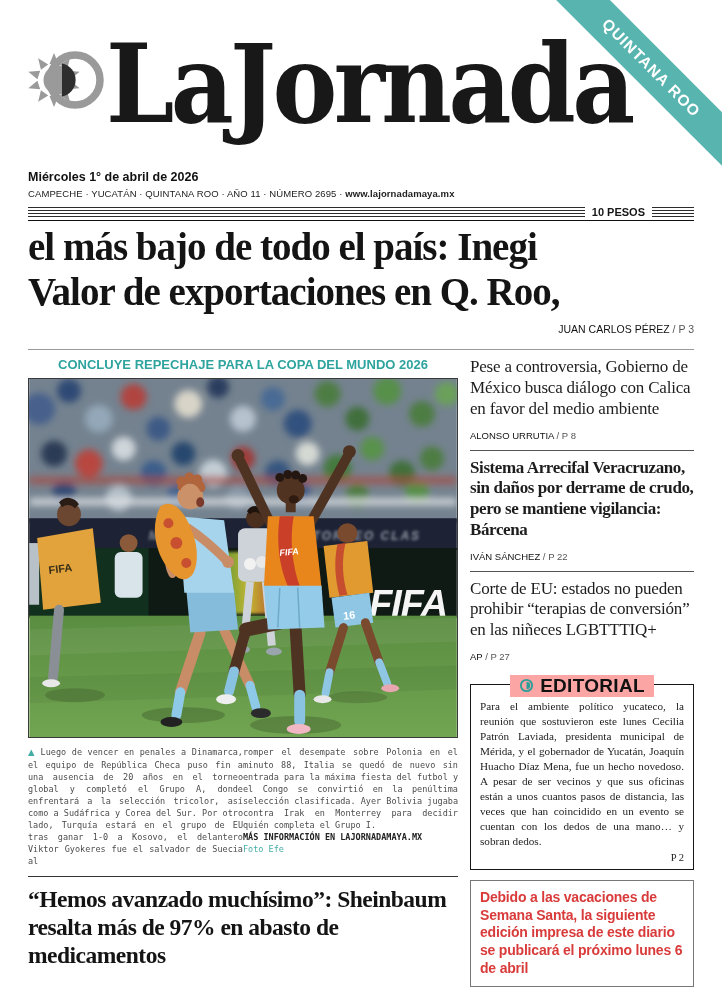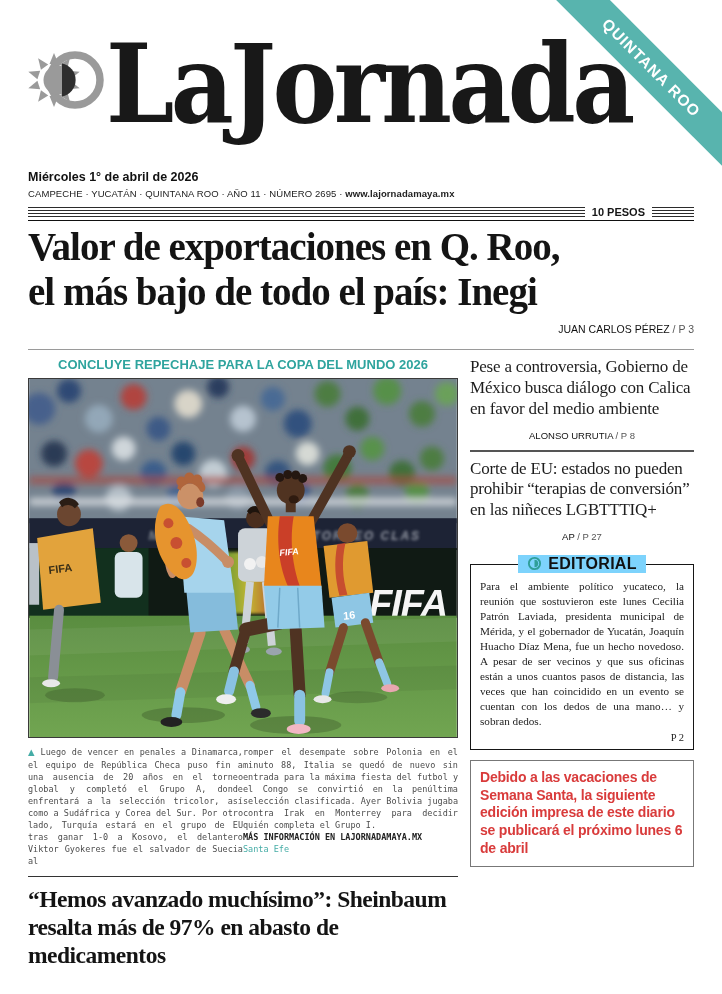--- a/index.html
+++ b/index.html
@@ -63,27 +63,27 @@
   .left-rule{border:0;border-top:1px solid #333;margin:9px 0 0;}
   h2.bottom-h{margin:8px 0 0;font-family:"Liberation Serif",serif;font-weight:700;
               font-size:23.5px;line-height:1.2;letter-spacing:-.5px;color:#141414;}
   h2.bottom-h span{display:block;}
 
   
   .rc-art{padding-top:7px;}
   .rc-h{margin:0;font-family:"Liberation Serif",serif;font-weight:400;font-size:17px;
         line-height:1.22;letter-spacing:-.2px;color:#1d1d1d;}
   .rc-h.bold{font-weight:700;letter-spacing:-.4px;}
-  .rc-by{text-align:center;font-size:9.5px;margin:10px 0 9px;}
+  .rc-by{text-align:left;font-size:9.5px;margin:10px 0 9px;}
   .rc-rule{border:0;border-top:1px solid #555;margin:0;}
 
   .edbox{border:1.5px solid #161616;margin-top:22px;padding:14px 9px 6px;position:relative;}
   .edhead{position:absolute;top:-10px;left:0;width:100%;text-align:center;}
-  .edhead .pill{display:inline-flex;align-items:center;gap:6px;background:#7dd3fc;padding:0 9px;
-                font-weight:700;font-size:16px;letter-spacing:.3px;color:#111;}
+  .edhead .pill{display:inline-flex;align-items:center;gap:6px;background:#fca5a5;padding:0 9px;
+                font-weight:700;font-size:19px;letter-spacing:.3px;color:#111;}
   .ed-title{text-align:center;font-family:"Liberation Serif",serif;font-size:15.5px;
             line-height:1.24;margin:8px 6px 9px;color:#1a1a1a;}
   .ed-body{font-family:"Liberation Serif",serif;font-size:11.2px;line-height:1.34;
            text-align:justify;color:#1c1c1c;}
   .ed-page{text-align:right;font-family:"Liberation Serif",serif;font-size:10.5px;margin-top:3px;color:#222;}
 
   .notice{border:1px solid #777;margin-top:10px;padding:8px 9px;color:#d93b3b;
           font-weight:700;font-size:14px;line-height:1.27;letter-spacing:-.2px;}
 </style>
 </head>
@@ -126,22 +126,22 @@
 
     <div class="price-row">
       <span class="rule-lines rl-long"></span>
       <span class="price-label">10 PESOS</span>
       <span class="rule-lines rl-short"></span>
     </div>
     <hr class="price-bottom">
 
     <section>
       <h1 class="lead-h">
+        <span>el más bajo de todo el país: Inegi</span>
         <span>Valor de exportaciones en Q. Roo,</span>
-        <span>el más bajo de todo el país: Inegi</span>
       </h1>
       <div class="lead-byline">
         <span class="by-name">JUAN CARLOS PÉREZ</span><span class="by-page"> / P 3</span>
       </div>
     </section>
 
     <hr class="full-rule">
 
     <div class="cols">
 
@@ -308,21 +308,21 @@
               <circle cx="260" cy="96" r="4.5" fill="#241711"></circle>
             <circle cx="268" cy="96.5" r="4.5" fill="#241711"></circle>
               <circle cx="275" cy="100" r="4.5" fill="#241711"></circle>
           </svg>
         </div>
 
         <div class="caption">
           <div><span class="cap-marker">▲</span> <span>Luego de vencer en penales a Dinamarca, el equipo de República Checa puso fin a una ausencia de 20 años en el torneo global y completó el Grupo A, donde enfrentará a la selección tricolor, así como a Sudáfrica y Corea del Sur. Por otro lado, Turquía estará en el grupo de EU tras ganar 1-0 a Kosovo, el delantero Viktor Gyokeres fue el salvador de Suecia al</span></div>
           <div><span>romper el desempate sobre Polonia en el minuto 88, Italia se quedó de nuevo sin entrada para la máxima fiesta del futbol y el Congo se convirtió en la penúltima selección clasificada. Ayer Bolivia jugaba contra Irak en Monterrey para decidir quién completa el Grupo I.</span>
             <span class="cap-more">MÁS INFORMACIÓN EN LAJORNADAMAYA.MX</span>
-            <span class="cap-credit">Santa Efe</span>
+            <span class="cap-credit">Foto Efe</span>
           </div>
         </div>
 
         <hr class="left-rule">
 
         <h2 class="bottom-h">
           <span>“Hemos avanzado muchísimo”: Sheinbaum</span>
           <span>resalta más de 97% en abasto de medicamentos</span>
         </h2>
 
@@ -331,20 +331,26 @@
       <div class="right-col">
 
         <div class="rc-art">
           <h3 class="rc-h">Pese a controversia, Gobierno de México busca diálogo con Calica en favor del medio ambiente</h3>
           <div class="rc-by">
             <span class="by-name">ALONSO URRUTIA</span><span class="by-page"> / P 8</span>
           </div>
         </div>
         <hr class="rc-rule">
 
+        <div class="rc-art">
+          <h3 class="rc-h bold">Sistema Arrecifal Veracruzano, sin daños por derrame de crudo, pero se mantiene vigilancia: Bárcena</h3>
+          <div class="rc-by">
+            <span class="by-name">IVÁN SÁNCHEZ</span><span class="by-page"> / P 22</span>
+          </div>
+        </div>
         <hr class="rc-rule">
 
         <div class="rc-art">
           <h3 class="rc-h">Corte de EU: estados no pueden prohibir “terapias de conversión” en las niñeces LGBTTTIQ+</h3>
           <div class="rc-by">
             <span class="by-name">AP</span><span class="by-page"> / P 27</span>
           </div>
         </div>
 
         <div class="edbox">

